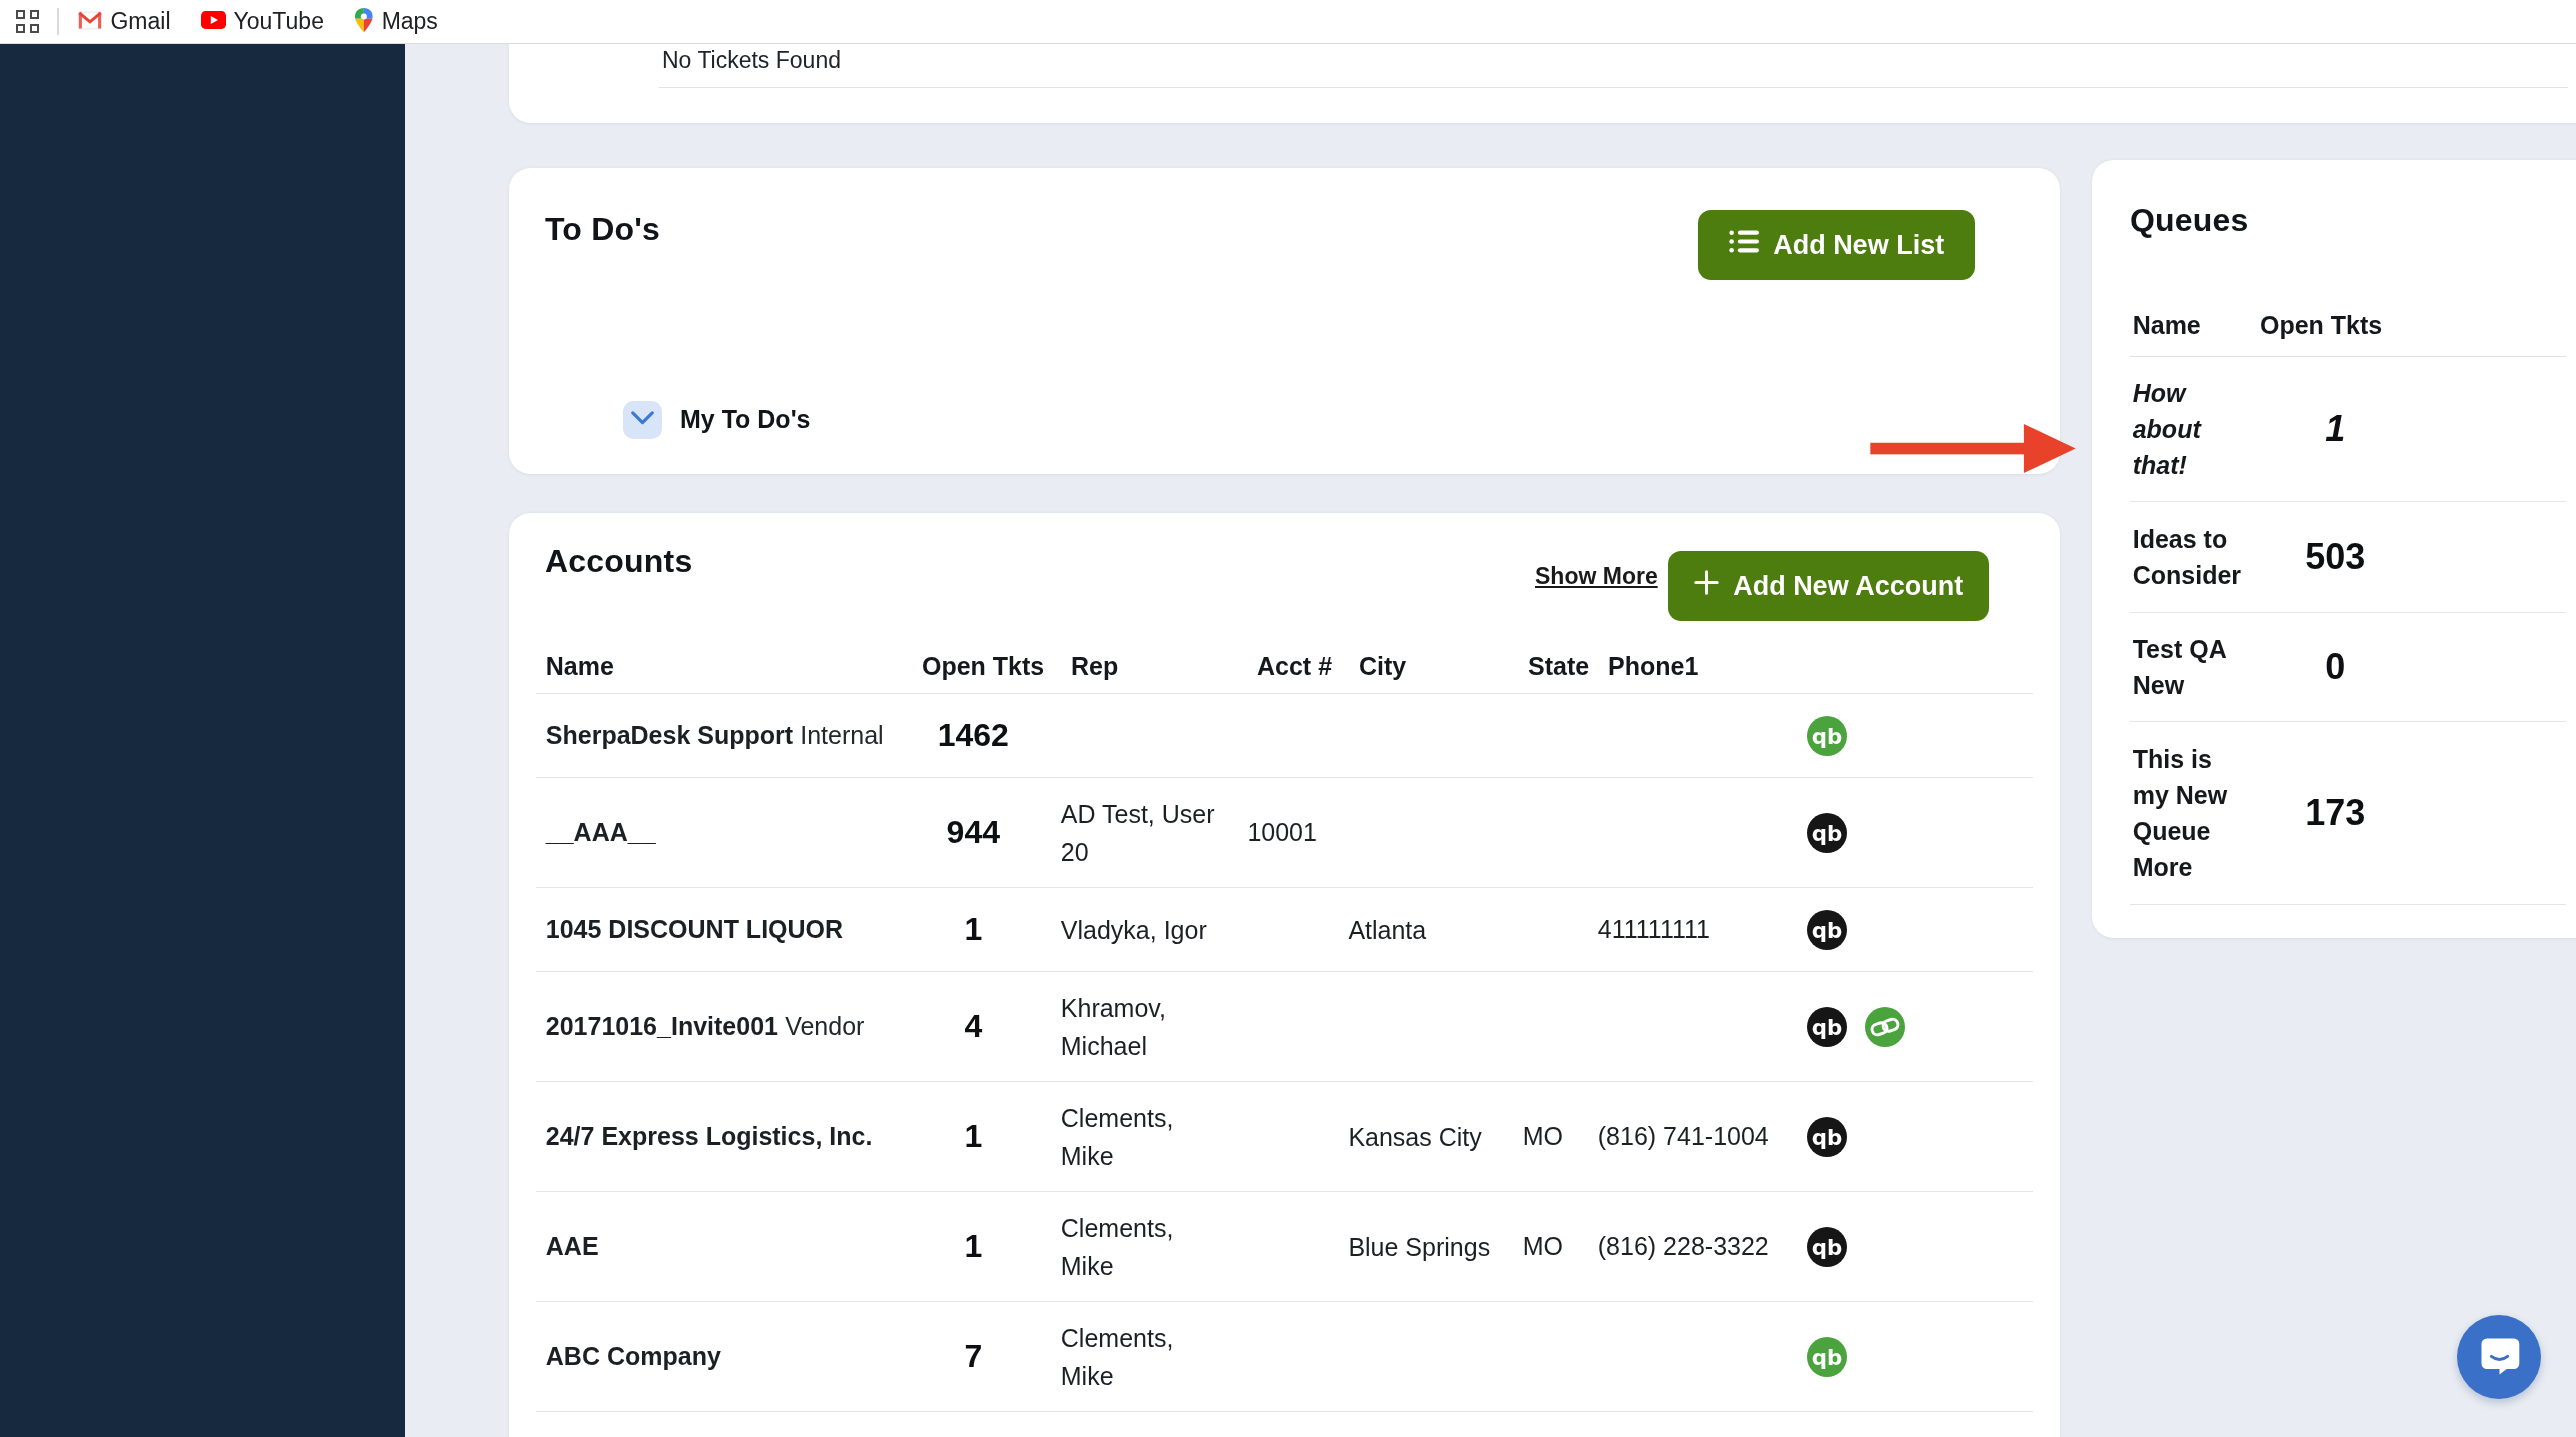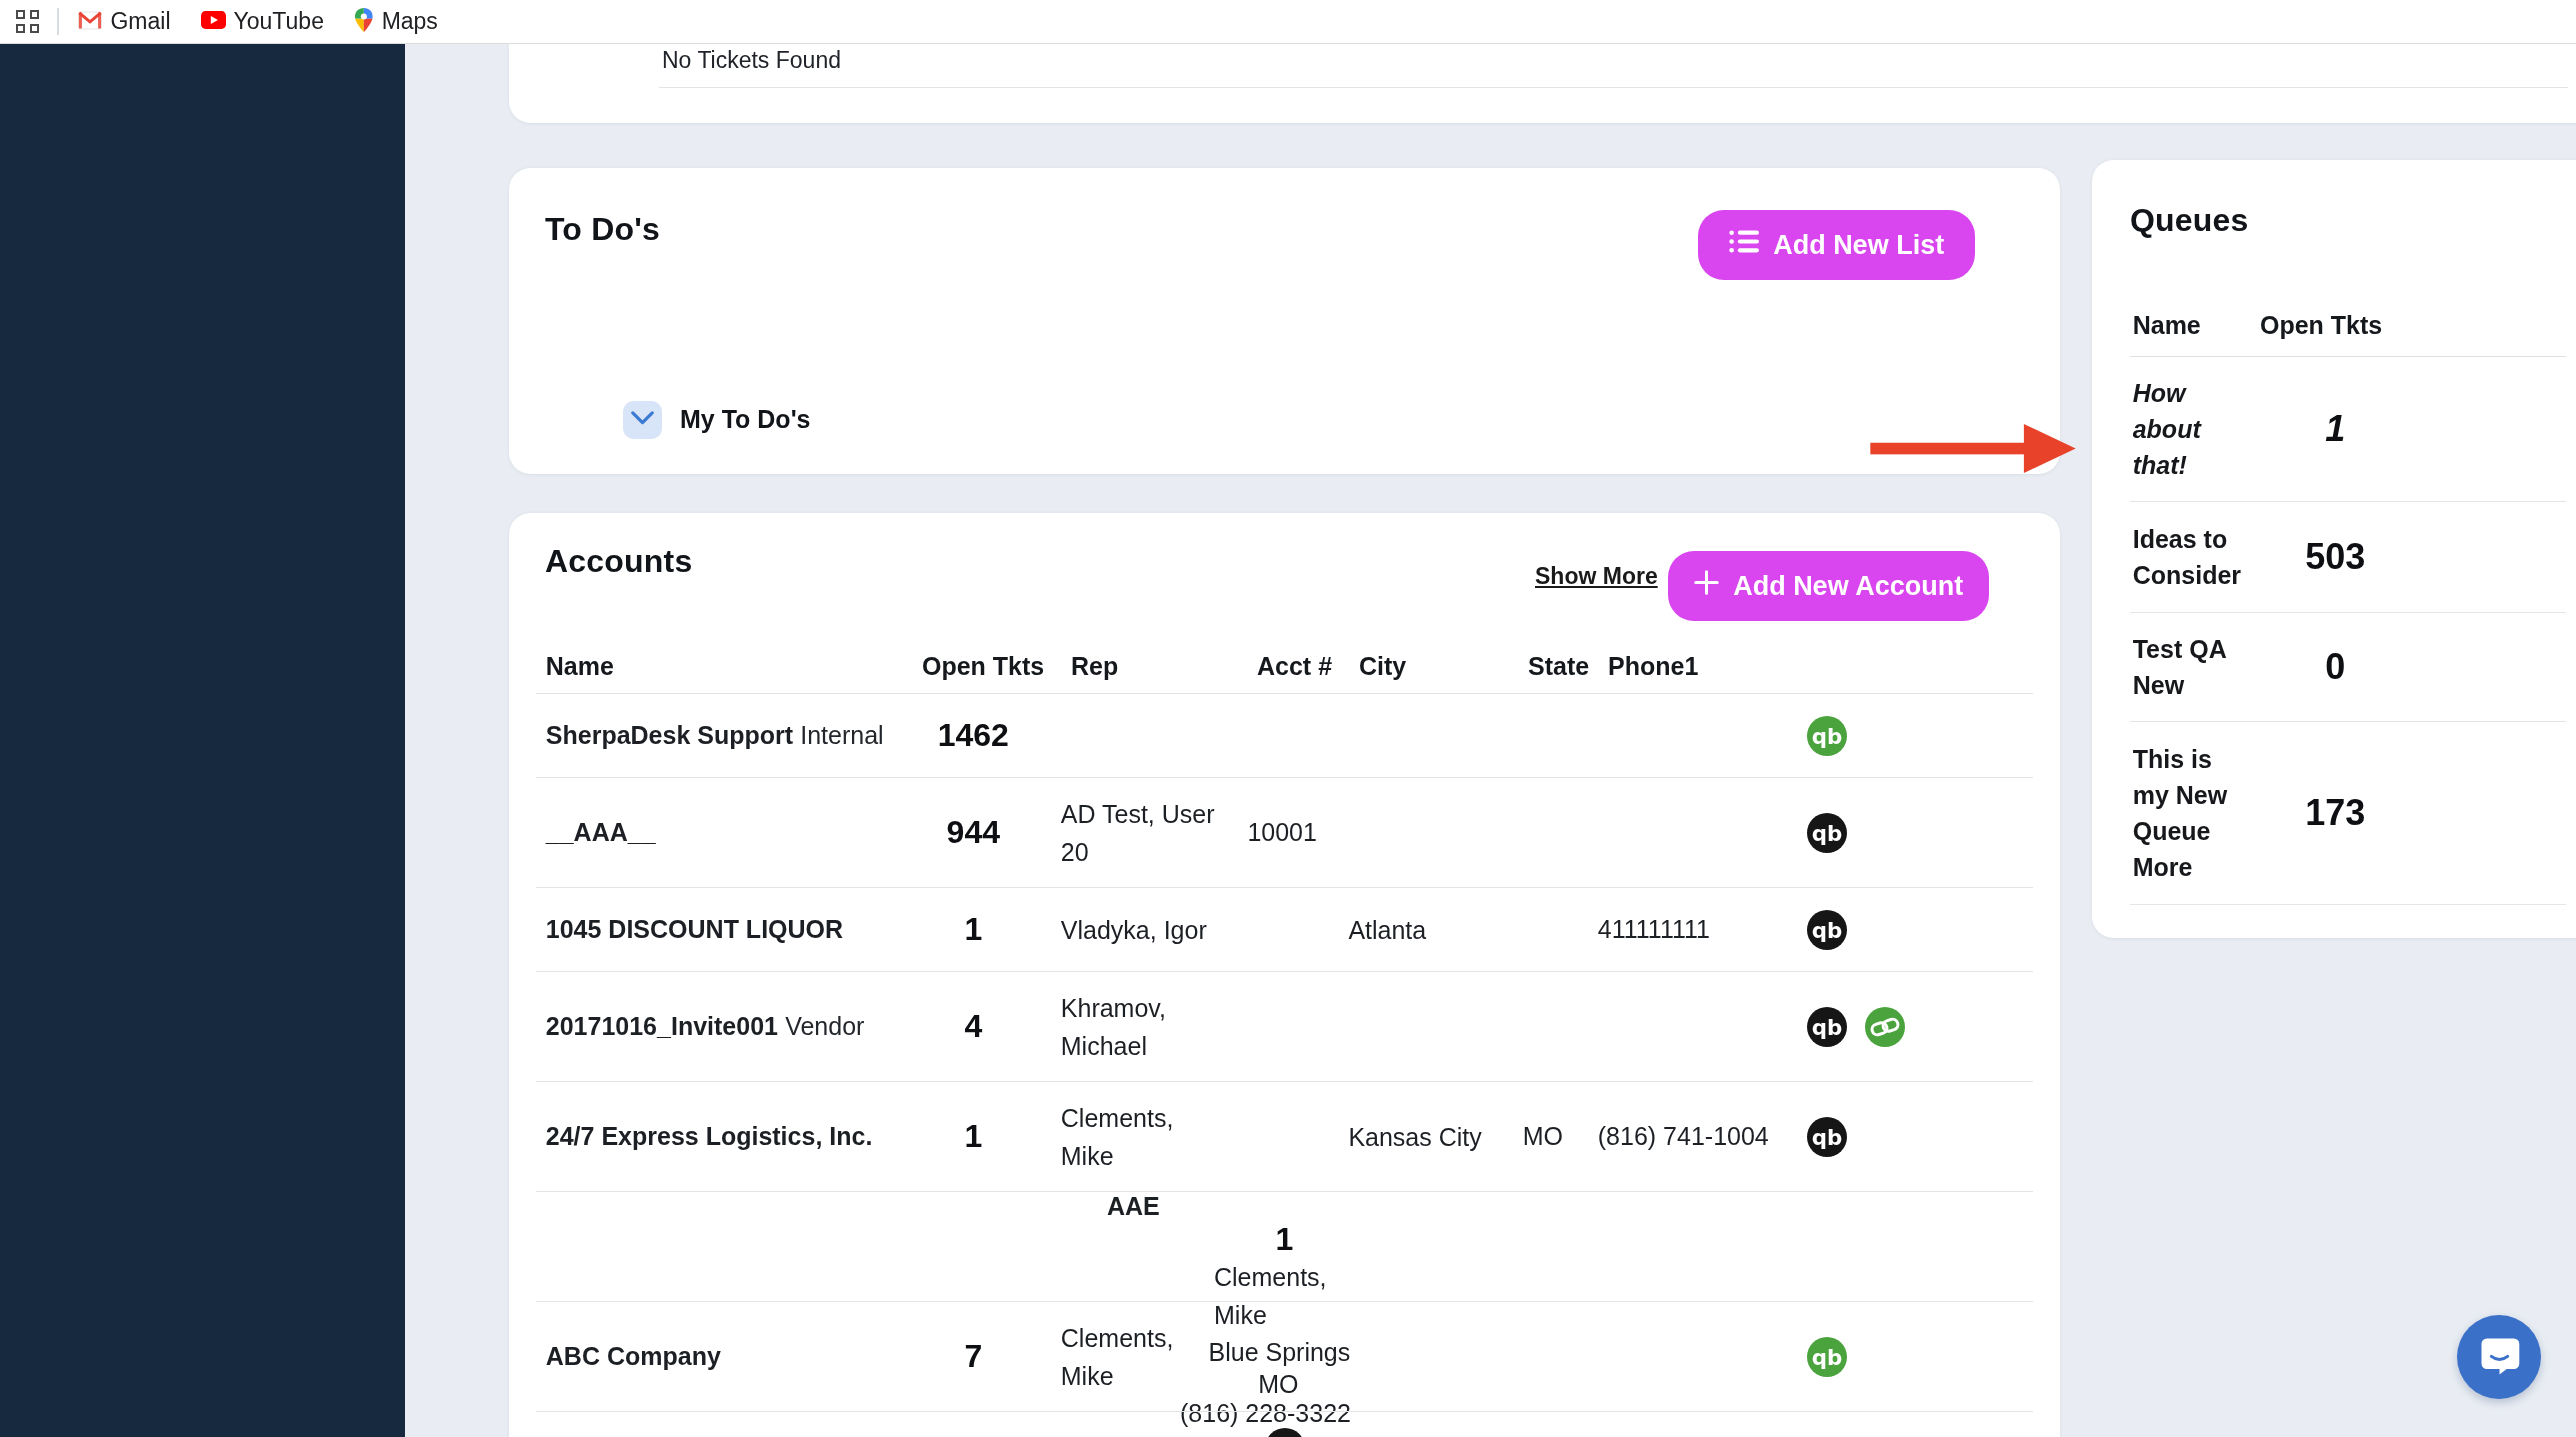--- a/index.html
+++ b/index.html
@@ -25,21 +25,21 @@
   
   .tickets-card{left:509px;top:43px;width:2049px;height:80px;border-radius:0 0 21.5px 21.5px;}
   .no-tickets{position:absolute;left:153px;top:3.6px;font-size:23px;color:#20242a;}
   .tickets-divider{position:absolute;left:150px;right:36px;top:44px;height:0;border-top:1.8px solid #e3e3e3;}
 
   
   .todos-card{left:509px;top:168px;width:1505px;height:306px;}
   .card-title{position:absolute;left:36px;font-size:32px;font-weight:700;color:#111418;letter-spacing:0.2px;}
   .todos-card .card-title{top:43px;}
   .btn-blue{position:absolute;display:flex;align-items:center;justify-content:center;gap:14.3px;
-    background:#d946ef;color:#fff;border:none;border-radius:26px;font-size:27px;font-weight:600;
+    background:#4d7c0f;color:#fff;border:none;border-radius:13px;font-size:27px;font-weight:600;
     font-family:inherit;cursor:pointer;}
   .btn-add-list{left:1189px;top:42px;width:277px;height:70px;}
   .btn-add-account{left:1159px;top:38px;width:321px;height:70px;}
   .todo-header{position:absolute;left:27px;right:27px;top:134px;height:63px;border-bottom:1.8px solid #e3e3e3;}
   .todo-header .hdr{position:absolute;bottom:14.3px;font-size:25px;font-weight:700;color:#15181c;white-space:nowrap;}
   .todo-checkbox{position:absolute;left:44px;top:7.2px;width:30px;height:30px;border:2.7px solid #9aa0a6;
     border-radius:8px;background:#fff;cursor:pointer;}
   .todo-group{position:absolute;left:27px;right:27px;top:197px;height:109px;display:flex;align-items:center;}
   .chev-pill{margin-left:87px;width:39px;height:38px;border-radius:10.7px;background:#d8e4f7;border:none;
     display:flex;align-items:center;justify-content:center;cursor:pointer;}
@@ -288,21 +288,21 @@
           <div class="c-phone">(816) 741-1004</div>
           <div class="c-icons">
             <span style="display: inline-flex;">
               <svg width="40" height="40" viewBox="0 0 45 45" style="font-size:28px">
                 <circle cx="22.5" cy="22.5" r="22.5" fill="#161616"></circle>
                 <text x="22.5" y="31" text-anchor="middle" font-family="DejaVu Sans, sans-serif" font-size="24" font-weight="bold" fill="#fff">qb</text>
               </svg>
             </span>
           </div>
         </div>
-        <div class="acct-row" style="height: 109px; flex-direction: column;">
+        <div class="acct-row" style="height: 109px;">
           <div class="c-name"><span class="acct-name">AAE</span></div>
           <div class="c-open">1</div>
           <div class="c-rep">Clements, Mike</div>
           <div class="c-acct"></div>
           <div class="c-city">Blue Springs</div>
           <div class="c-state">MO</div>
           <div class="c-phone">(816) 228-3322</div>
           <div class="c-icons">
             <span style="display: inline-flex;">
               <svg width="40" height="40" viewBox="0 0 45 45" style="font-size:28px">

